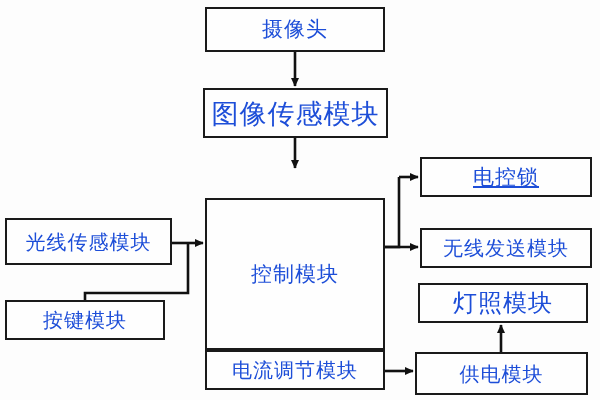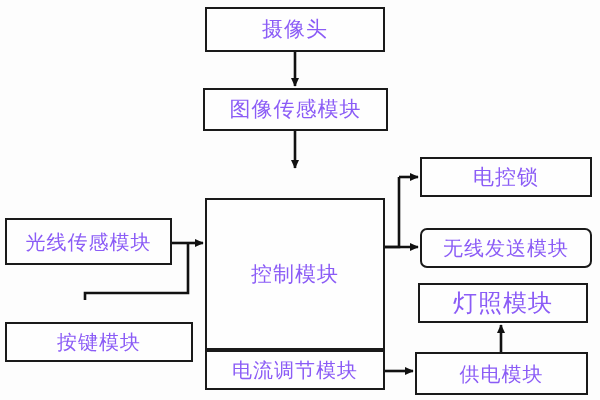--- a/index.html
+++ b/index.html
@@ -16,36 +16,36 @@
     overflow: hidden;
   }
   .node {
     position: absolute;
     box-sizing: border-box;
     border: 2px solid #1a1a1a;
     background: #fefefe;
     display: flex;
     align-items: center;
     justify-content: center;
-    color: #8b5cf6;
+    color: #1d4ed8;
     letter-spacing: 1px;
     line-height: 1;
     white-space: nowrap;
   }
   .node-label {
     display: block;
   }
   
   #node-camera        { left:205px; top:7px;   width:180px; height:45px;  font-size:21px; }
-  #node-image-sensor  { left:203px; top:88px;  width:185px; height:43px;  font-size:21px; }
+  #node-image-sensor  { left:203px; top:88px;  width:185px; height:50px;  font-size:27px; }
   #node-control       { left:205px; top:170px; width:180px; height:152px; font-size:21px;margin-top:28px; }
   #node-light-sensor  { left:5px;   top:218px; width:167px; height:47px;  font-size:20px;text-align:right; }
-  #node-button        { left:5px;   top:300px; width:188px; height:40px;  font-size:20px;margin-top:22px; }
-  #node-elock         { left:420px; top:157px; width:172px; height:40px;  font-size:21px; }
-  #node-wireless      { left:420px; top:228px; width:172px; height:40px;  font-size:20px;border-radius:7px; }
+  #node-button        { left:5px;   top:300px; width:160px; height:40px;  font-size:20px; }
+  #node-elock         { left:420px; top:157px; width:172px; height:40px;  font-size:21px;text-decoration:underline; }
+  #node-wireless      { left:420px; top:228px; width:172px; height:40px;  font-size:20px; }
   #node-lighting      { left:418px; top:283px; width:170px; height:40px;  font-size:24px; }
   #node-power         { left:415px; top:352px; width:173px; height:43px;  font-size:20px; }
   #node-current       { left:205px; top:350px; width:180px; height:40px;  font-size:20px; }
 
   svg.wires {
     position: absolute;
     left: 0;
     top: 0;
     width: 600px;
     height: 400px;

